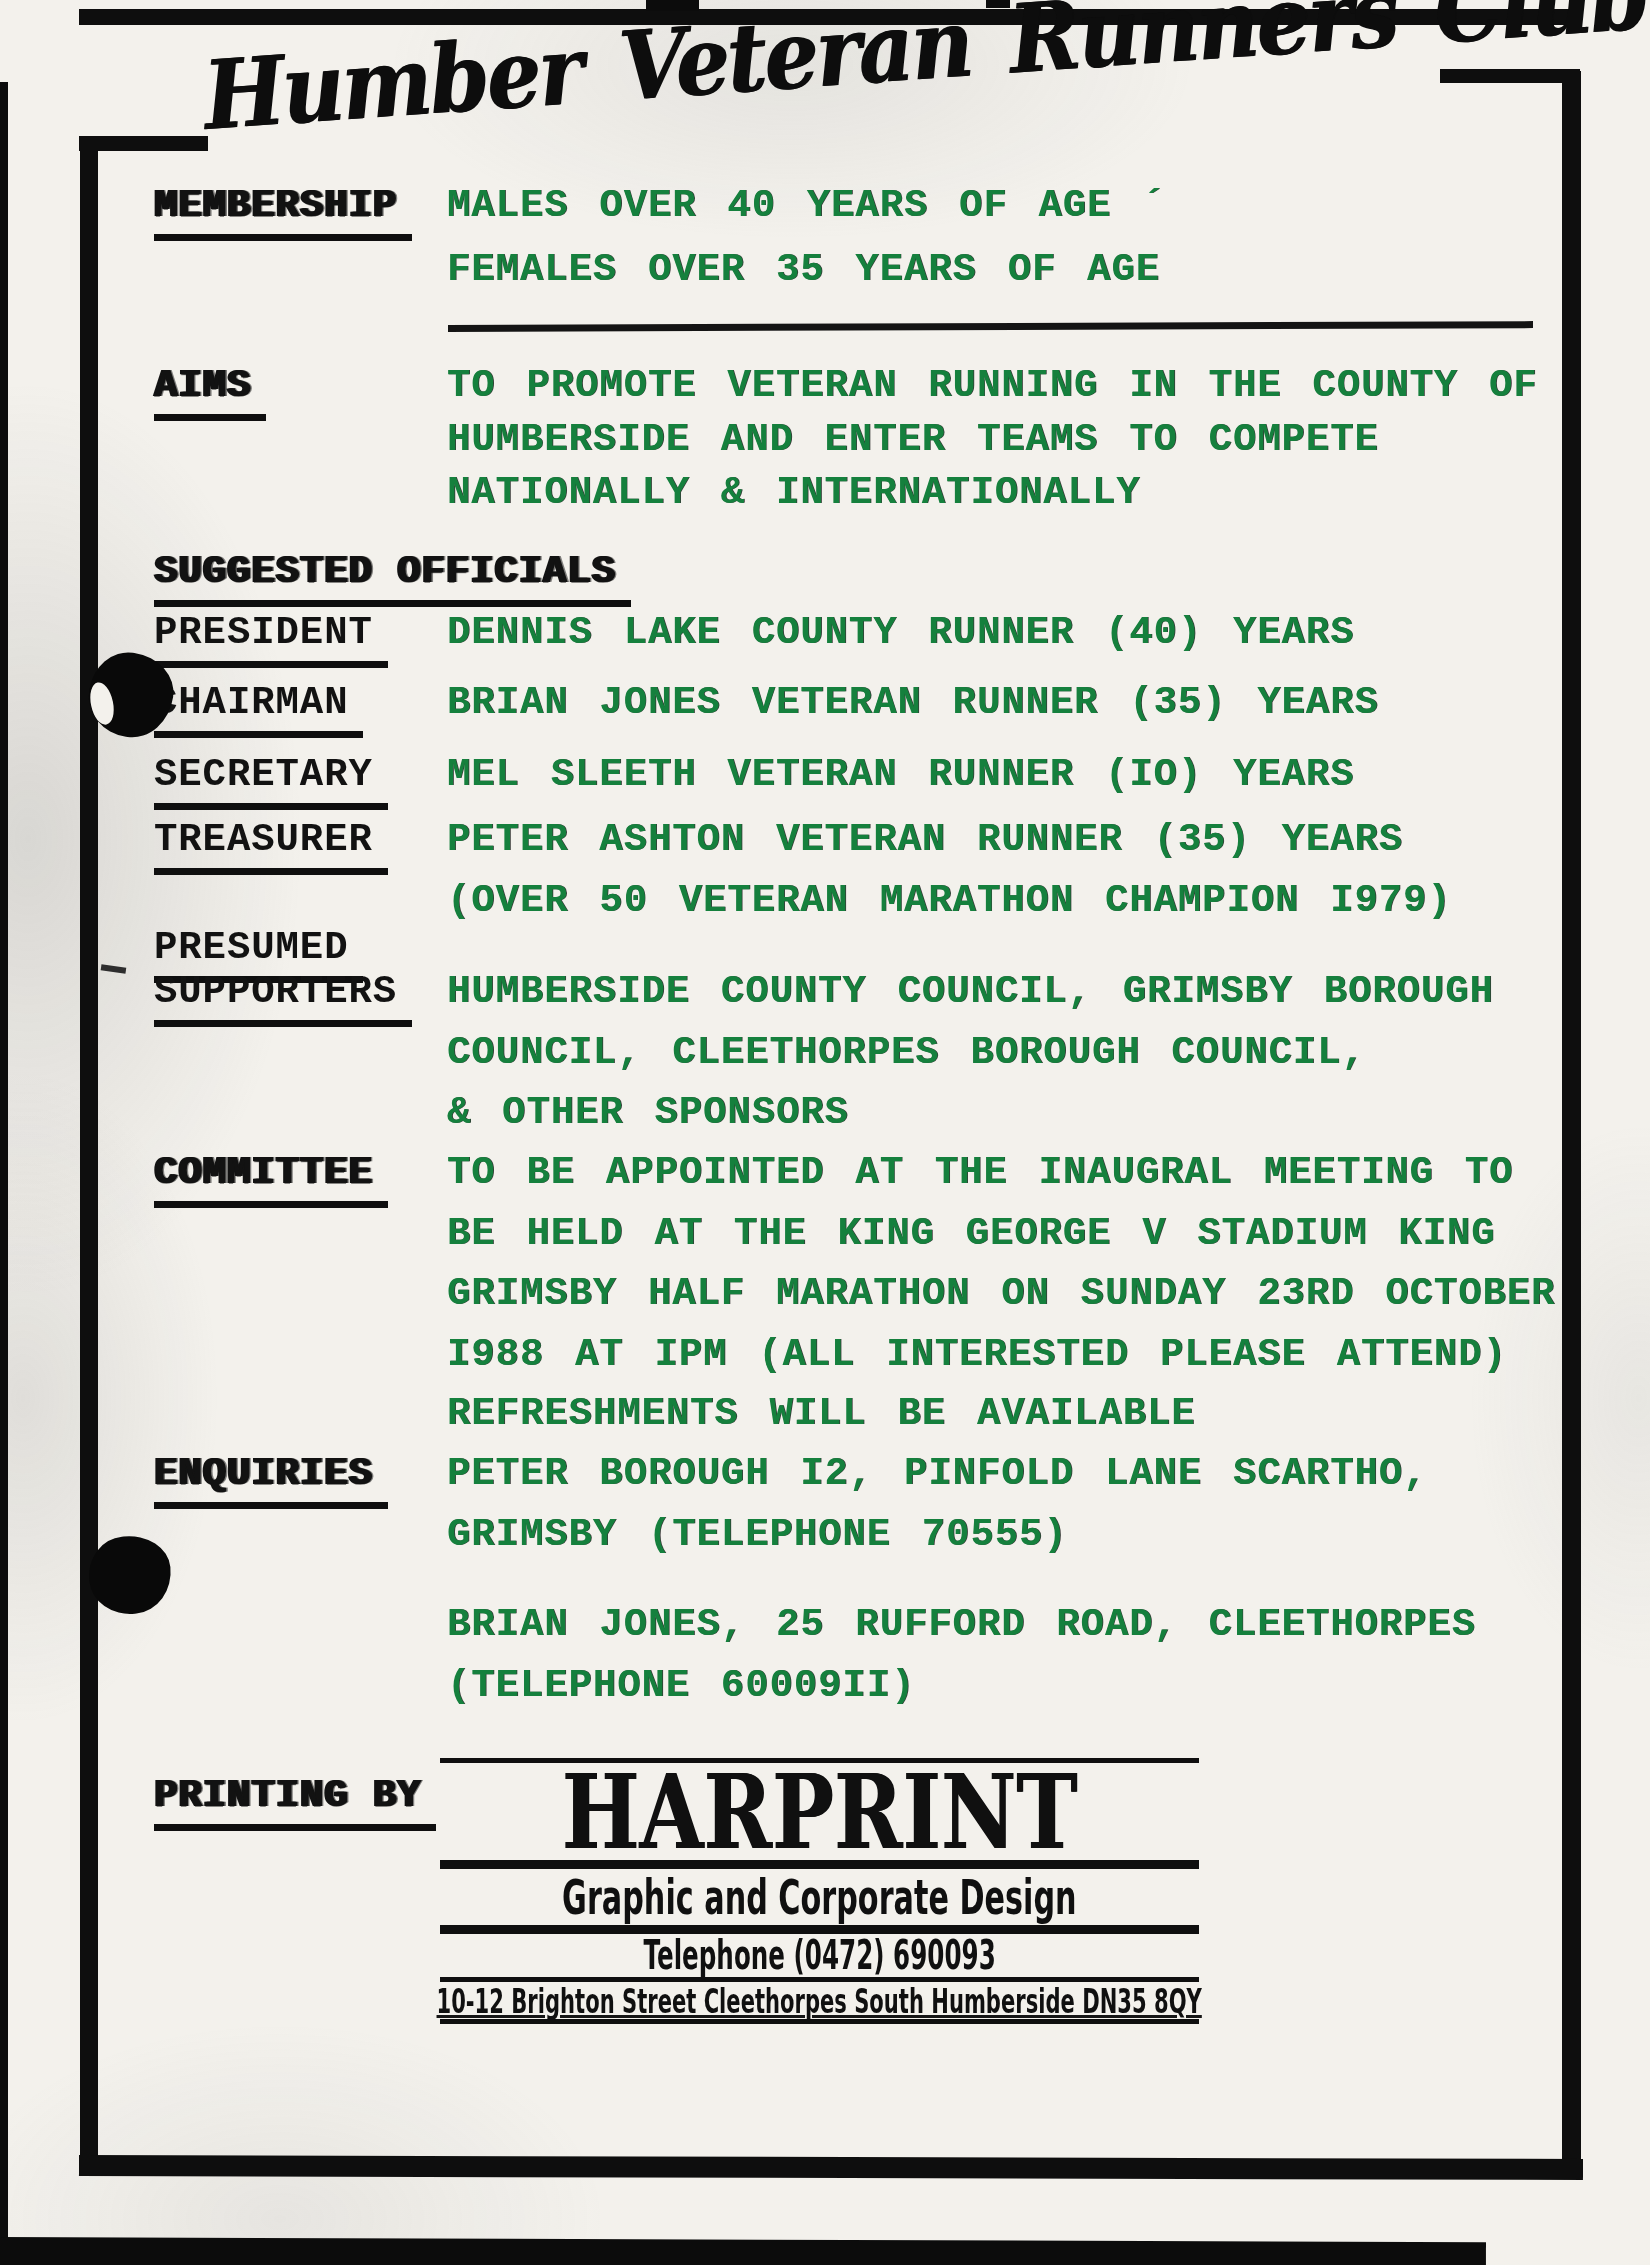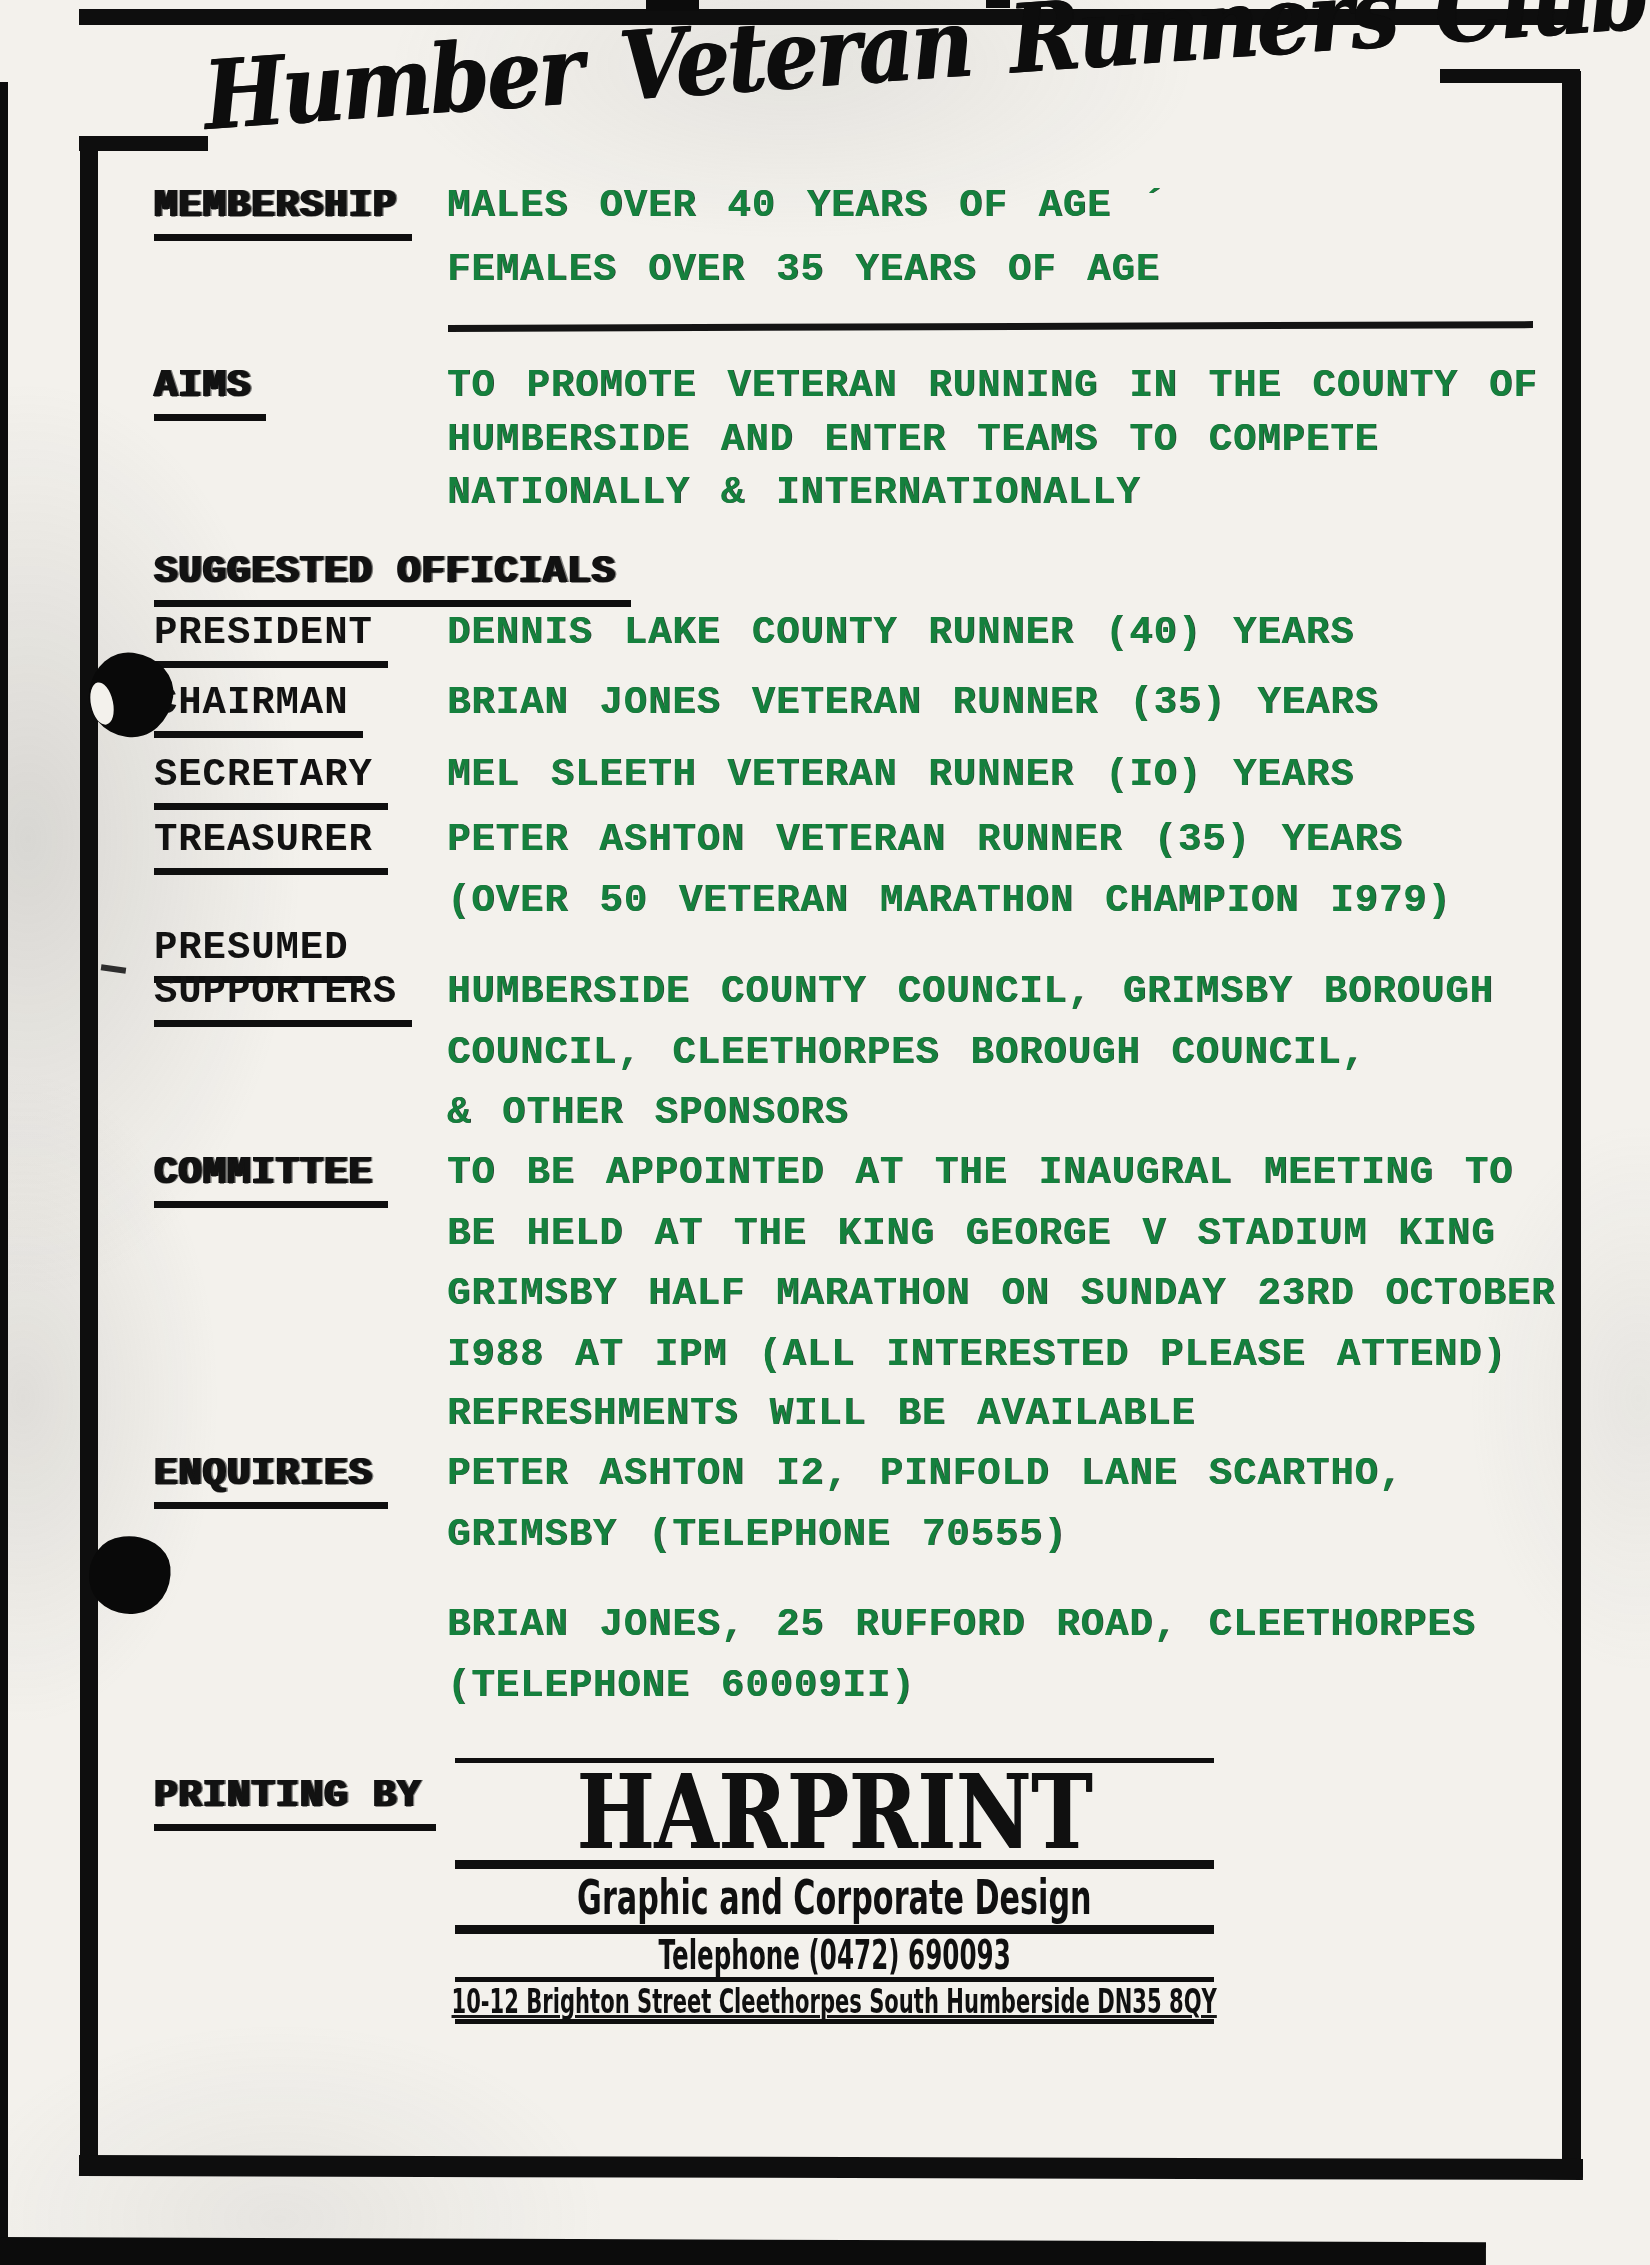--- a/index.html
+++ b/index.html
@@ -37,21 +37,21 @@
     color:#0d0d0d;transform:rotate(-4deg) scaleX(.9);transform-origin:left bottom;
     text-shadow:1.4px 0 #0d0d0d;
   }
   
   .sep{position:absolute;left:448px;top:323px;width:1085px;height:6.5px;background:#141414;transform:rotate(-.2deg);}
   
   .punch{position:absolute;background:#090909;border-radius:46% 54% 48% 52%/52% 46% 56% 48%;}
   .notch{position:absolute;background:#f3f1ec;border-radius:50%;}
   .artifact{position:absolute;background:#0c0c0c;}
   
-  .hp-box{position:absolute;left:455px;top:1758px;width:759px;display:flex;flex-direction:column;}
+  .hp-box{position:absolute;left:440px;top:1758px;width:759px;display:flex;flex-direction:column;}
   .hp-rule{height:4.7px;background:#0f0f0f;}
   .hp-cell{display:flex;align-items:center;justify-content:center;overflow:visible;}
   .hp-cell > span{display:inline-block;white-space:nowrap;color:#101010;}
   .hp-name-cell{height:97px;}
   .hp-name-cell > span{font:700 103px/1 "DejaVu Serif", serif;transform:scaleX(.8);text-shadow:0.9px 0 #101010;}
   .hp-company-cell{height:71px;}
   .hp-company-cell > span{font:700 76px/1 "DejaVu Serif", serif;transform:scaleX(.78);}
   .hp-svc1-cell,.hp-svc2-cell{height:56px;}
   .hp-svc1-cell > span,.hp-svc2-cell > span{font:700 48px/1 "DejaVu Sans", sans-serif;transform:scaleX(.63);letter-spacing:0;}
   .hp-phone-cell{height:43px;}
@@ -145,21 +145,21 @@
 </div>
 <div class="row" style="top:1335px;">
   <span class="txt">I988 AT IPM (ALL INTERESTED PLEASE ATTEND)</span>
 </div>
 <div class="row" style="top:1394px;">
   <span class="txt">REFRESHMENTS WILL BE AVAILABLE</span>
 </div>
 
 <div class="row" style="top:1454px;">
   <span class="lbl smear">ENQUIRIES</span>
-  <span class="txt">PETER ASHTON I2, PINFOLD LANE SCARTHO,</span>
+  <span class="txt">PETER BOROUGH I2, PINFOLD LANE SCARTHO,</span>
 </div>
 <div class="row" style="top:1515px;">
   <span class="txt">GRIMSBY (TELEPHONE 70555)</span>
 </div>
 <div class="row" style="top:1605px;">
   <span class="txt">BRIAN JONES, 25 RUFFORD ROAD, CLEETHORPES</span>
 </div>
 <div class="row" style="top:1666px;">
   <span class="txt">(TELEPHONE 60009II)</span>
 </div>

